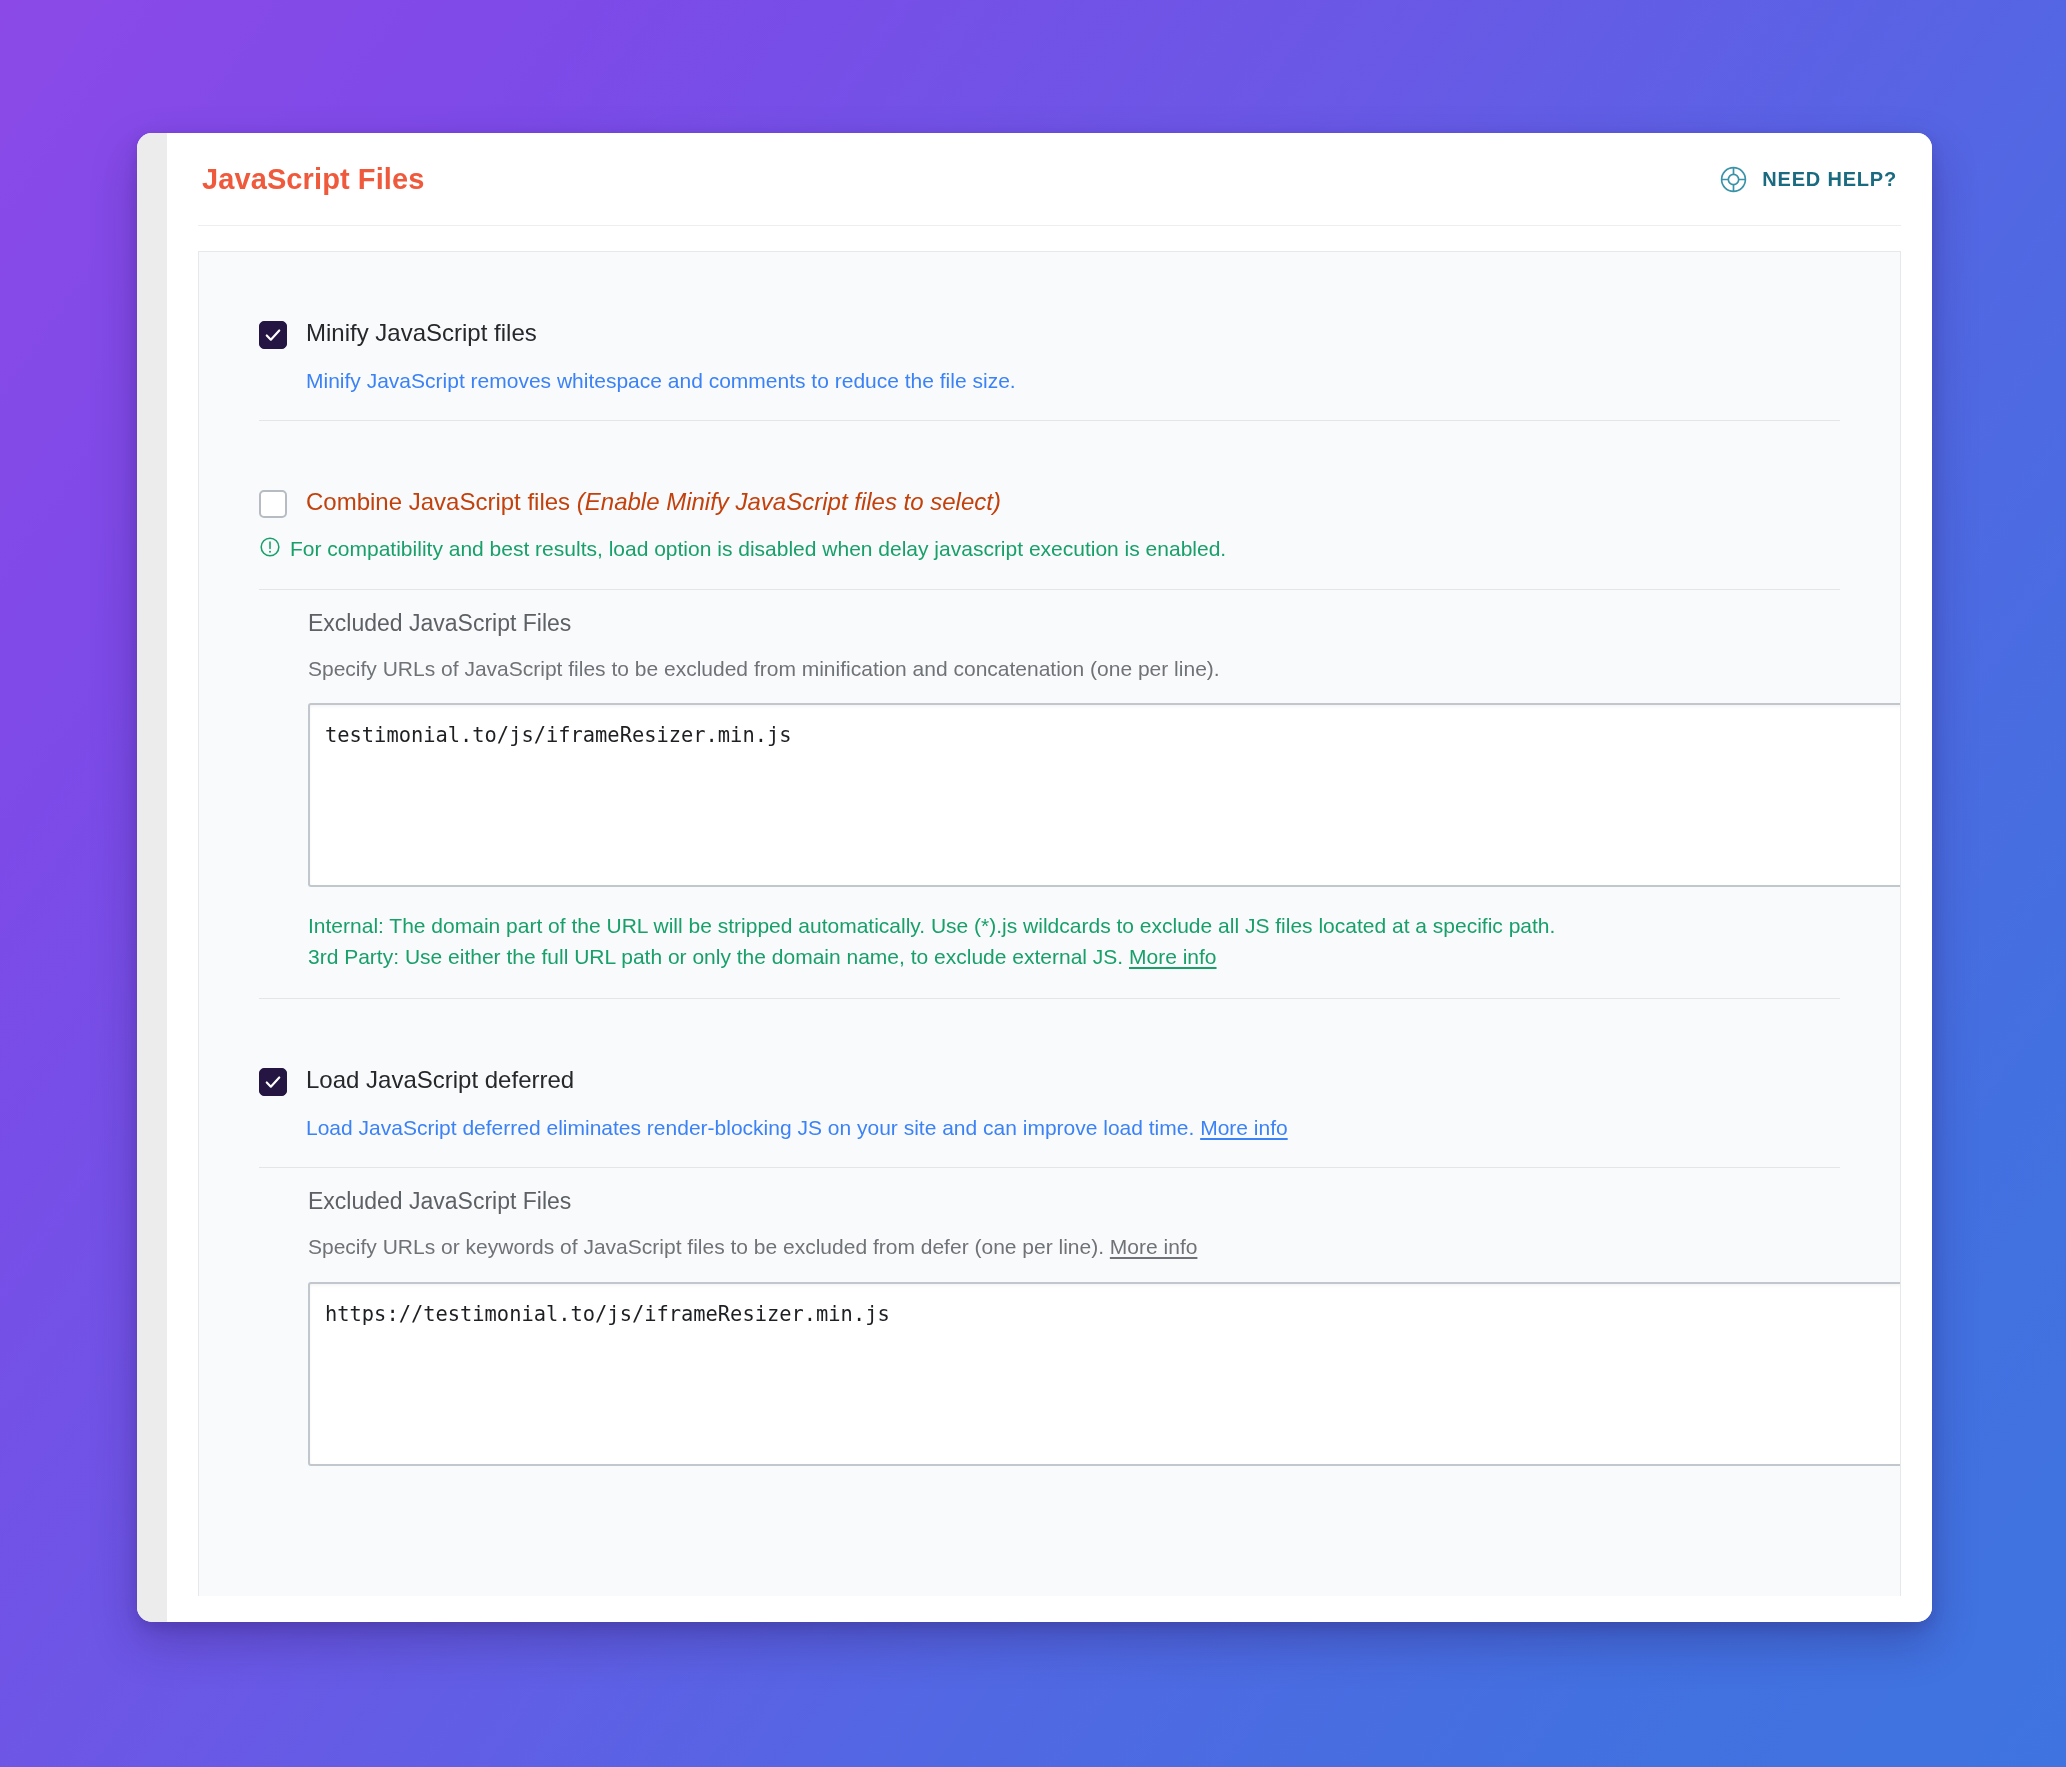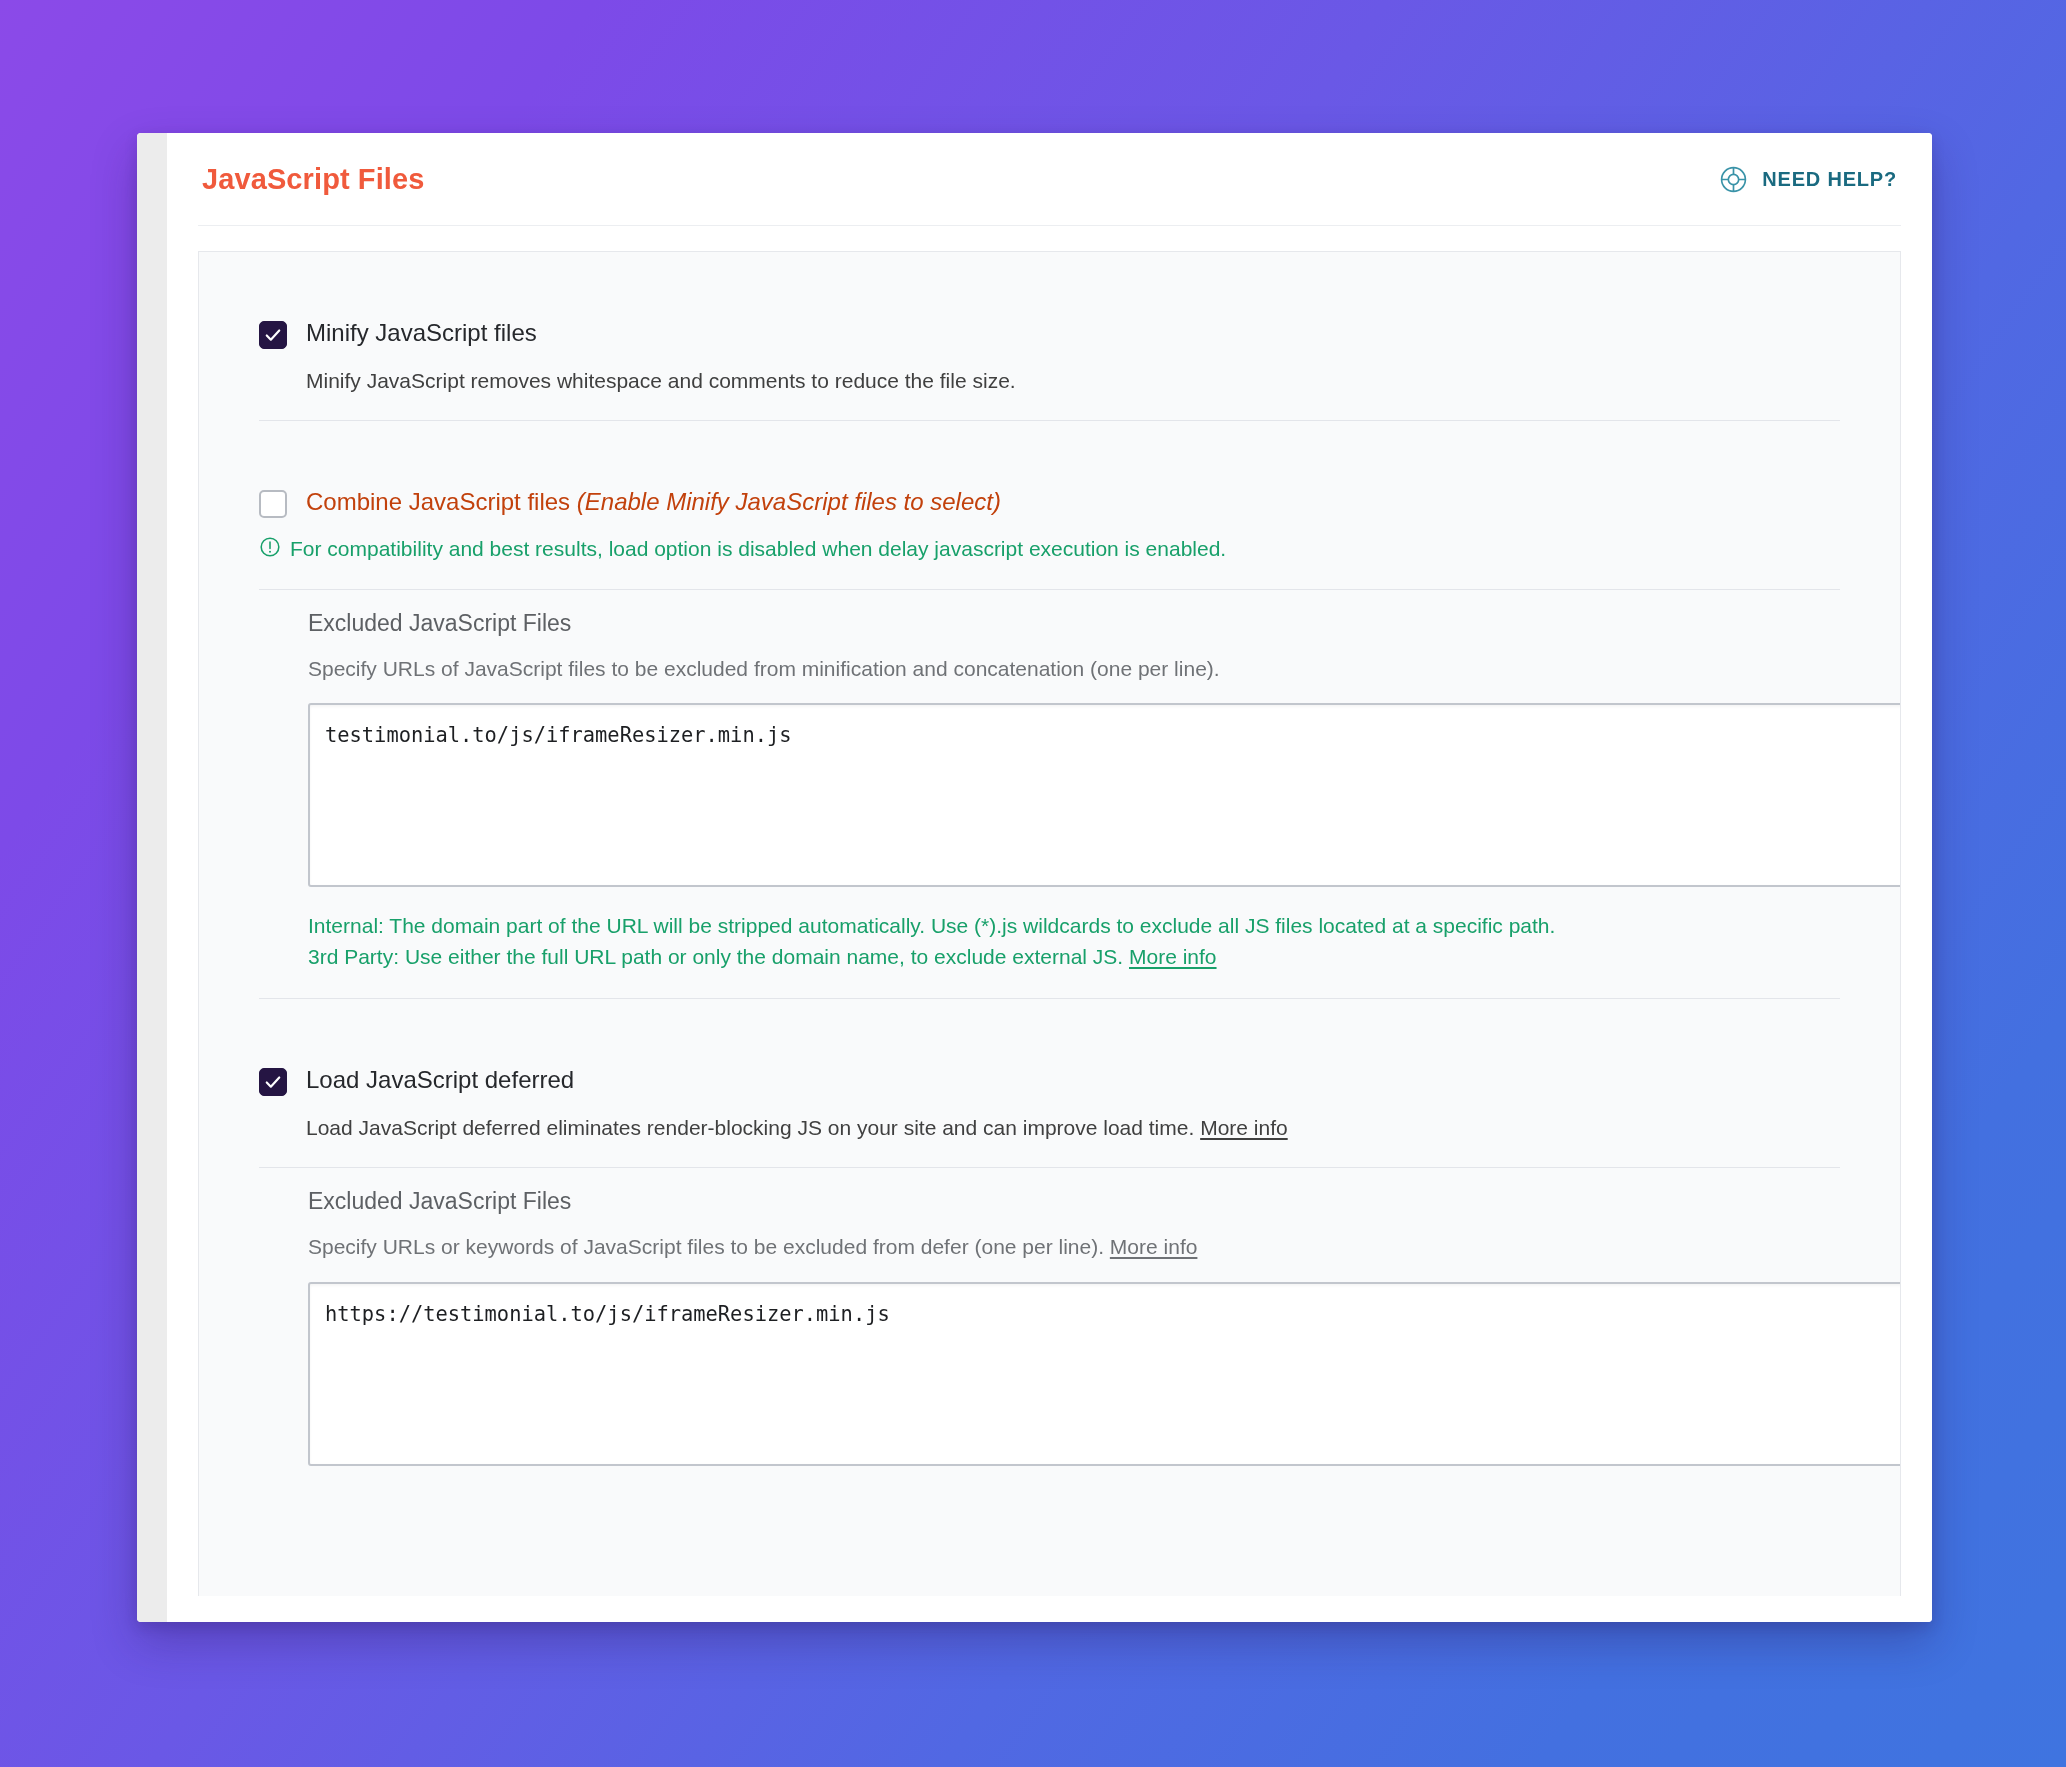--- a/index.html
+++ b/index.html
@@ -11,21 +11,21 @@
   }
 
   
   .card-wrap {
     position: absolute;
     left: 137px;
     top: 133px;
     width: 1795px;
     height: 1489px;
     background: #ffffff;
-    border-radius: 4px;
+    border-radius: 15px;
     box-shadow: 0 20px 45px rgba(40, 20, 90, .30), 0 5px 13px rgba(40, 20, 90, .16);
     overflow: hidden;
     display: flex;
   }
   .card-rail {
     width: 30px;
     flex: 0 0 30px;
     background: #ececec;
   }
   .card {
@@ -101,21 +101,21 @@
     line-height: 1.18;
     padding-top: 1px;
   }
   .cb-label.dim { color: #c2410c; }
   .cb-note { font-style: italic; }
 
   .desc {
     margin-left: 47px;
     margin-top: 17px;
     font-size: 21px;
-    color: #404040;
+    color: #3b82f6;
     line-height: 1.46;
     max-width: 1554px;
   }
   .desc.dim { color: #c1c3c7; }
   .desc a, .lnk {
     color: inherit;
     text-decoration: underline;
     text-underline-offset: 3px;
     cursor: pointer;
   }

